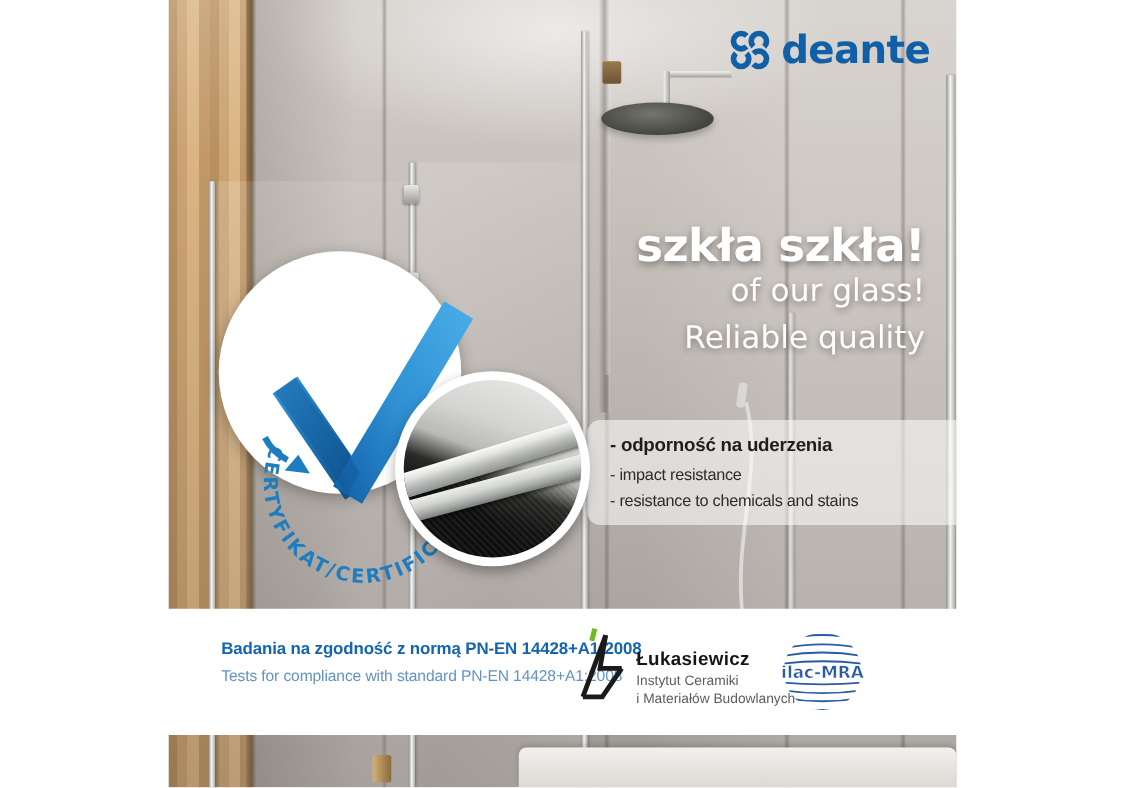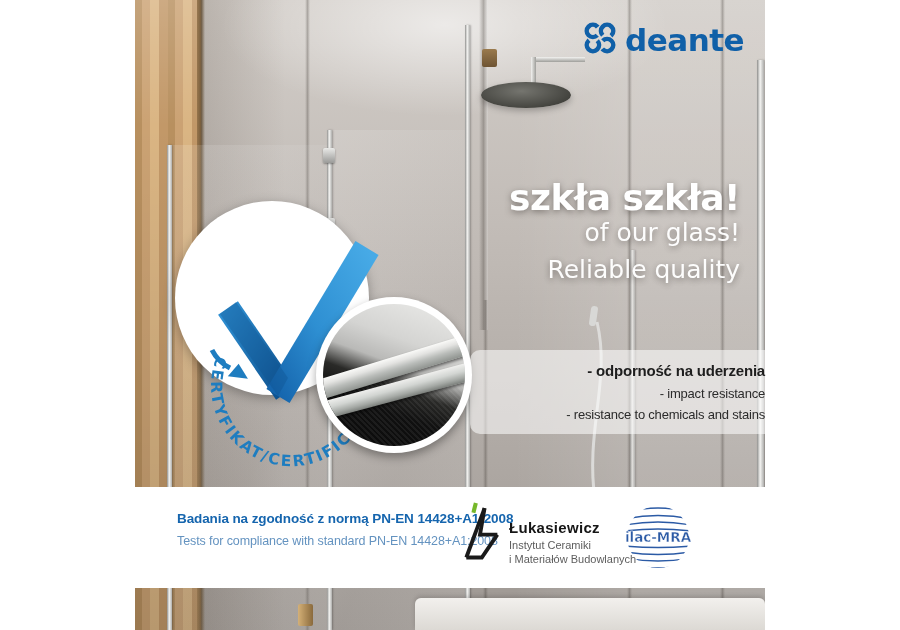--- a/index.html
+++ b/index.html
@@ -56,29 +56,29 @@
   .sheet2{left:-14px;top:76px;width:190px;height:18px;transform:rotate(-15deg);
     background:linear-gradient(180deg,#efefed 0%,#d2d5d2 40%,#a5a9a5 75%,#7b7f7b 100%);box-shadow:0 2px 3px rgba(0,0,0,.5);}
 
   
   .headline{position:absolute;right:160px;top:176px;text-align:right;color:#ffffff;
     font-family:"DejaVu Sans","Liberation Sans",sans-serif;text-shadow:0 2px 6px rgba(55,50,45,.5);}
   .headline .pl{font-size:36px;font-weight:bold;line-height:43px;letter-spacing:-0.5px;}
   .headline .en{font-size:25px;font-weight:normal;line-height:28px;margin-top:9px;opacity:.97;}
 
   
-  .features{position:absolute;left:470px;top:350px;width:295px;height:84px;
+  .features{position:absolute;left:470px;top:336px;width:295px;height:84px;
     background:rgba(255,255,255,.55);border-radius:10px 0 0 10px;
-    padding:10px 0 0 18px;box-sizing:border-box;text-align:right;}
+    padding:10px 0 0 18px;box-sizing:border-box;}
   .features .pl-item{font-size:15px;font-weight:bold;color:#1e1e1e;line-height:21px;letter-spacing:-0.2px;}
   .features .en-item{font-size:13px;font-weight:normal;color:#2b2b2b;line-height:21px;letter-spacing:-0.2px;}
   .features .gap{height:2px;}
 
   
-  .brand{position:absolute;left:583px;top:21px;display:flex;align-items:flex-start;gap:8px;}
+  .brand{position:absolute;left:583px;top:21px;display:flex;align-items:center;gap:8px;}
   .brand .word{font-family:"DejaVu Sans","Liberation Sans",sans-serif;font-weight:bold;
     font-size:31px;color:#1060a8;letter-spacing:-0.5px;line-height:38px;}
 
   
   .band{position:absolute;left:0;top:487px;width:900px;height:101px;background:#ffffff;}
   .foot-text{position:absolute;left:177px;top:24px;}
   .foot-pl{font-size:13.5px;font-weight:bold;color:#1565ae;letter-spacing:-0.1px;}
   .foot-en{font-size:12.5px;font-weight:normal;color:#6493c0;margin-top:8px;letter-spacing:-0.1px;}
   .luk{position:absolute;left:459px;top:14px;display:flex;align-items:flex-start;gap:8px;}
   .luk-text{padding-top:18px;}

